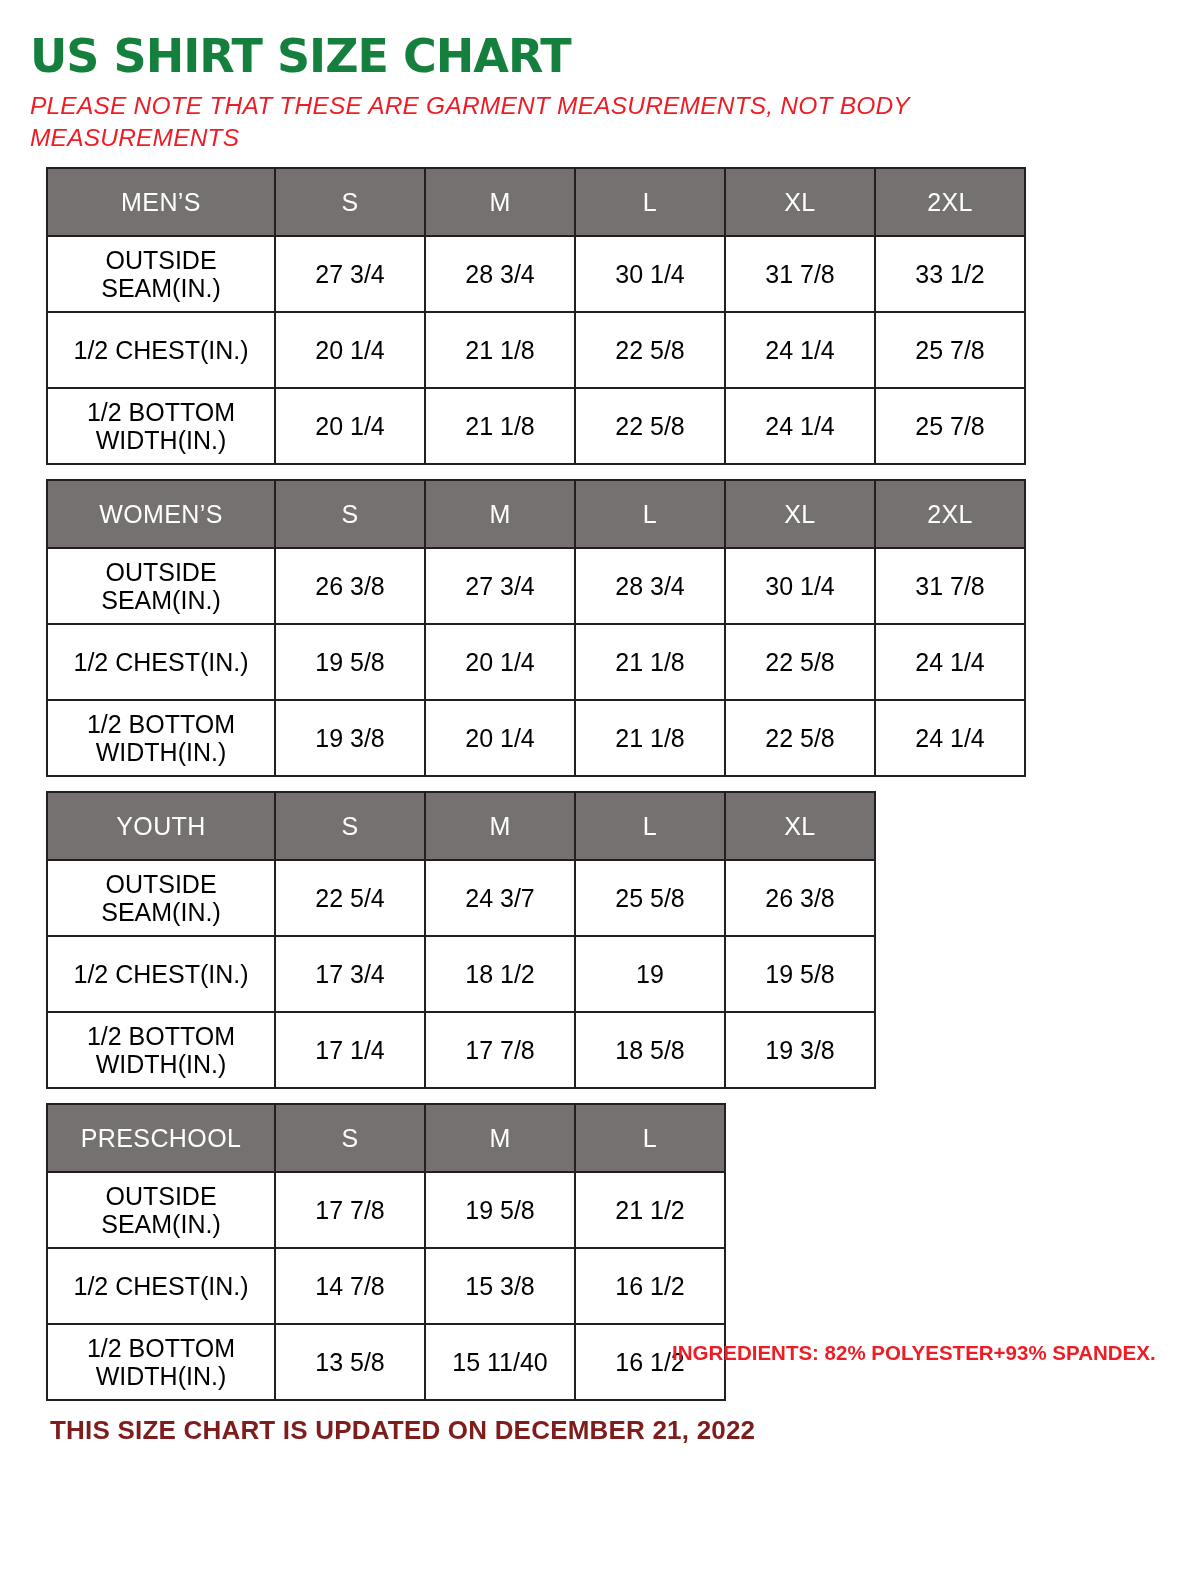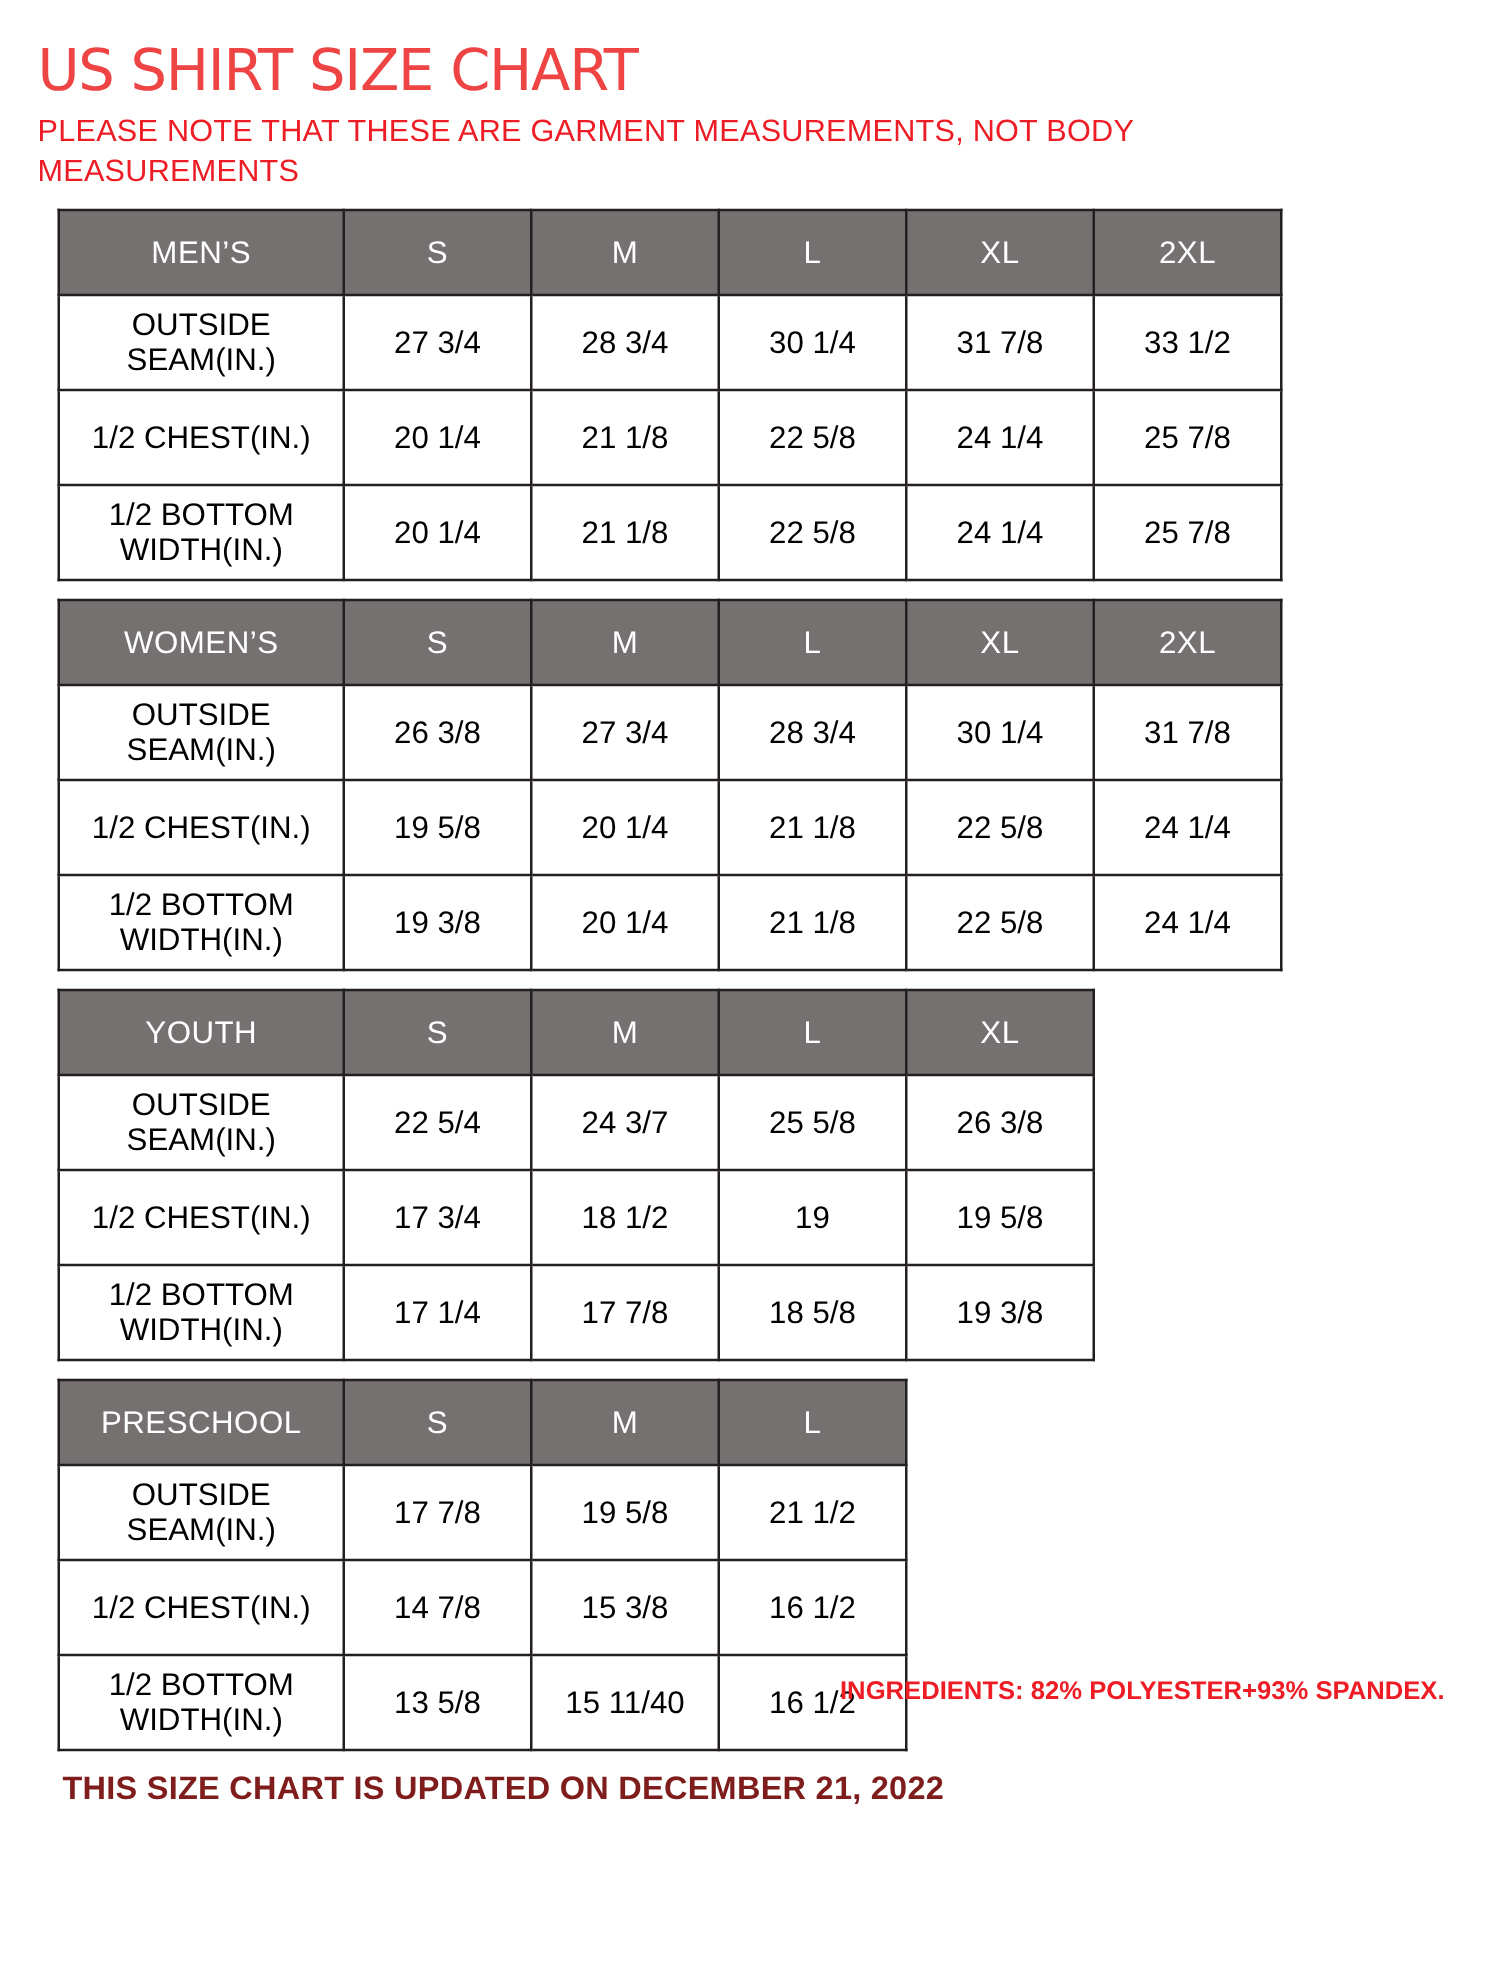--- a/index.html
+++ b/index.html
@@ -15,34 +15,35 @@
     position: relative;
     overflow: hidden;
   }
   .page {
     padding: 24px 24px 0 24px;
     box-sizing: border-box;
     width: 1200px;
   }
   .title {
     font-family: "DejaVu Sans", sans-serif;
-    font-weight: normal;
+    font-weight: bold;
     font-size: 46px;
     letter-spacing: -1px;
     line-height: 1.05;
     margin: 8px 0 10px 6px;
-    color: #ef4444;
+    color: #15803d;
   }
   .note {
     color: #ee1c25;
     font-size: 24.5px;
     line-height: 1.28;
     margin: 0 0 14px 6px;
     max-width: 1090px;
     letter-spacing: 0.2px;
+    font-style: italic;
   }
   table.size-table {
     border-collapse: collapse;
     table-layout: fixed;
     margin-bottom: 14px;
   }
   table.size-table td, table.size-table th {
     border: 2px solid #231f20;
     text-align: center;
     vertical-align: middle;

